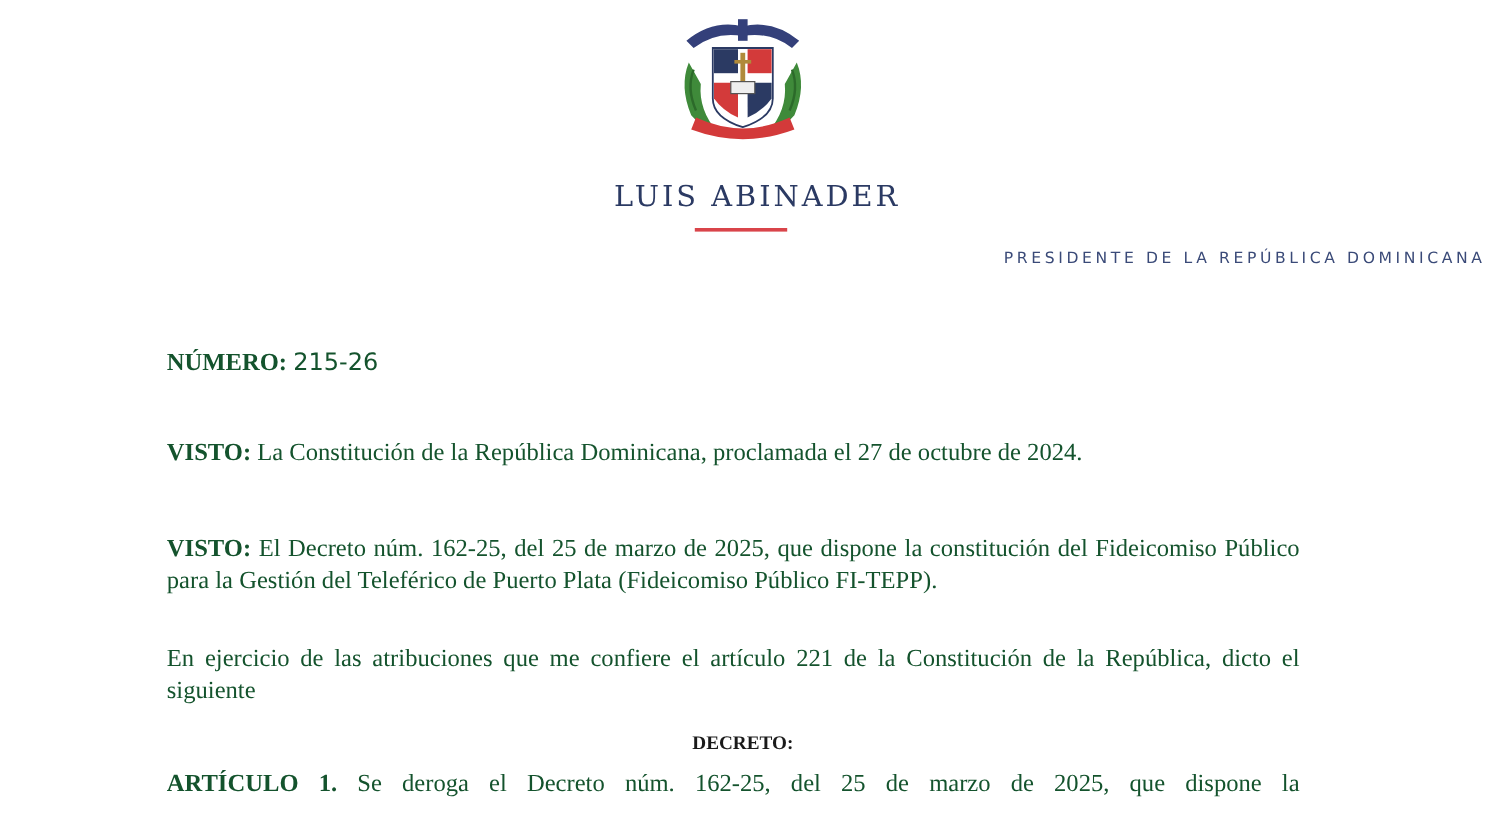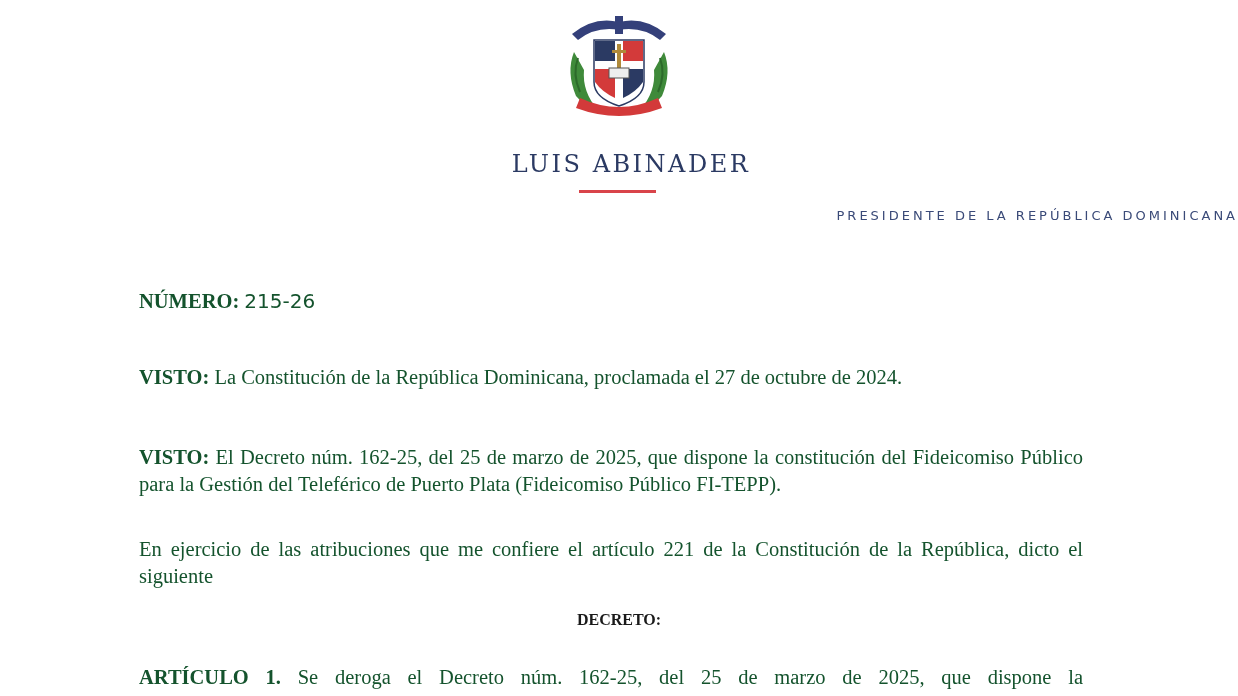--- a/index.html
+++ b/index.html
@@ -26,21 +26,21 @@
       position:absolute; left:139px; width:944px;
       font-size:20.5px; line-height:27px; text-align:justify; color:#14532d;
     }
     .para b { font-weight:bold; }
     .numero { top:288px; }
     .numero .val { font-family: "DejaVu Sans", "Liberation Sans", sans-serif; font-size:20px; }
     .vista { top:364px; }
     .visto { top:444px; }
     .ejercicio { top:536px; }
     .decreto-h { position:absolute; left:0; width:1238px; top:611px; text-align:center; font-weight:bold; font-size:16px; }
-    .art1 { top:664px;font-family:Liberation Serif, serif; }
+    .art1 { top:640px;font-family:Liberation Serif, serif; }
     .last-line { text-align-last:justify; }
   </style>
 </head>
 <body>
 
 <div class="seal">
   <svg width="110" height="108" viewBox="0 0 110 108">
 
     <path d="M8 22 Q30 4 55 10 Q80 4 102 22 L96 28 Q78 14 55 18 Q32 14 14 28 Z" fill="#34407a"></path>
     <rect x="51" y="4" width="8" height="18" fill="#34407a"></rect>

